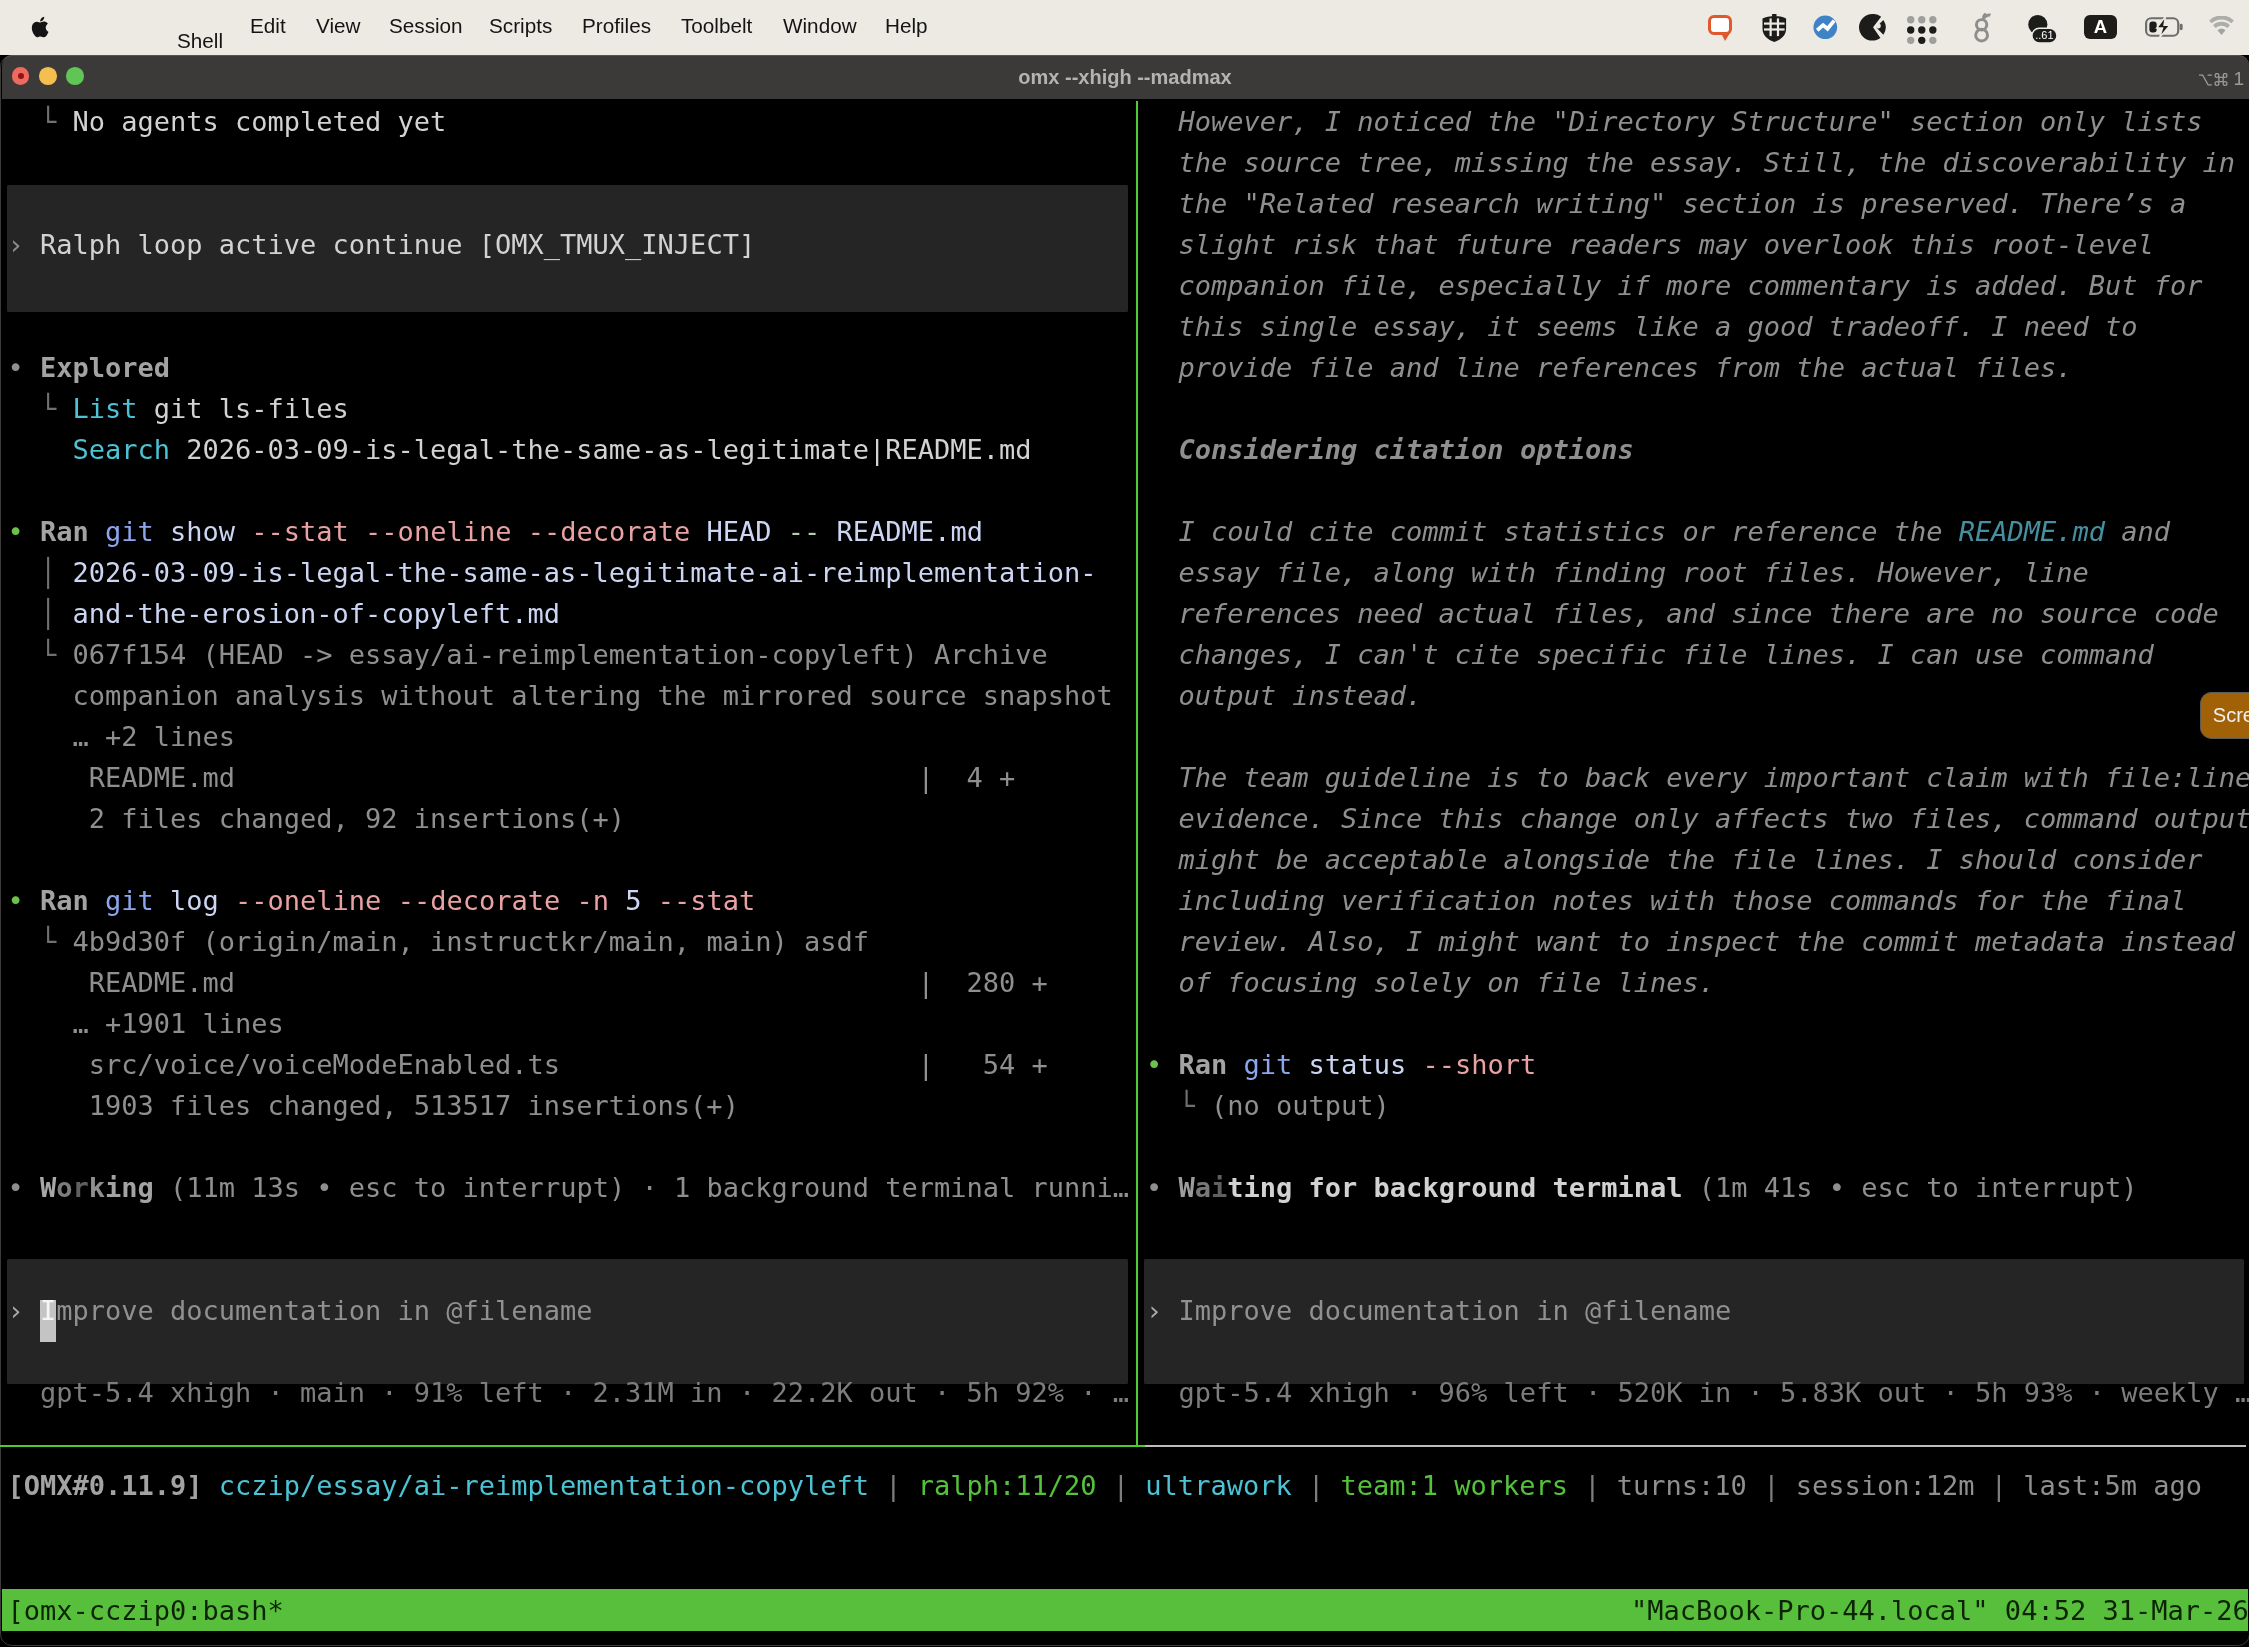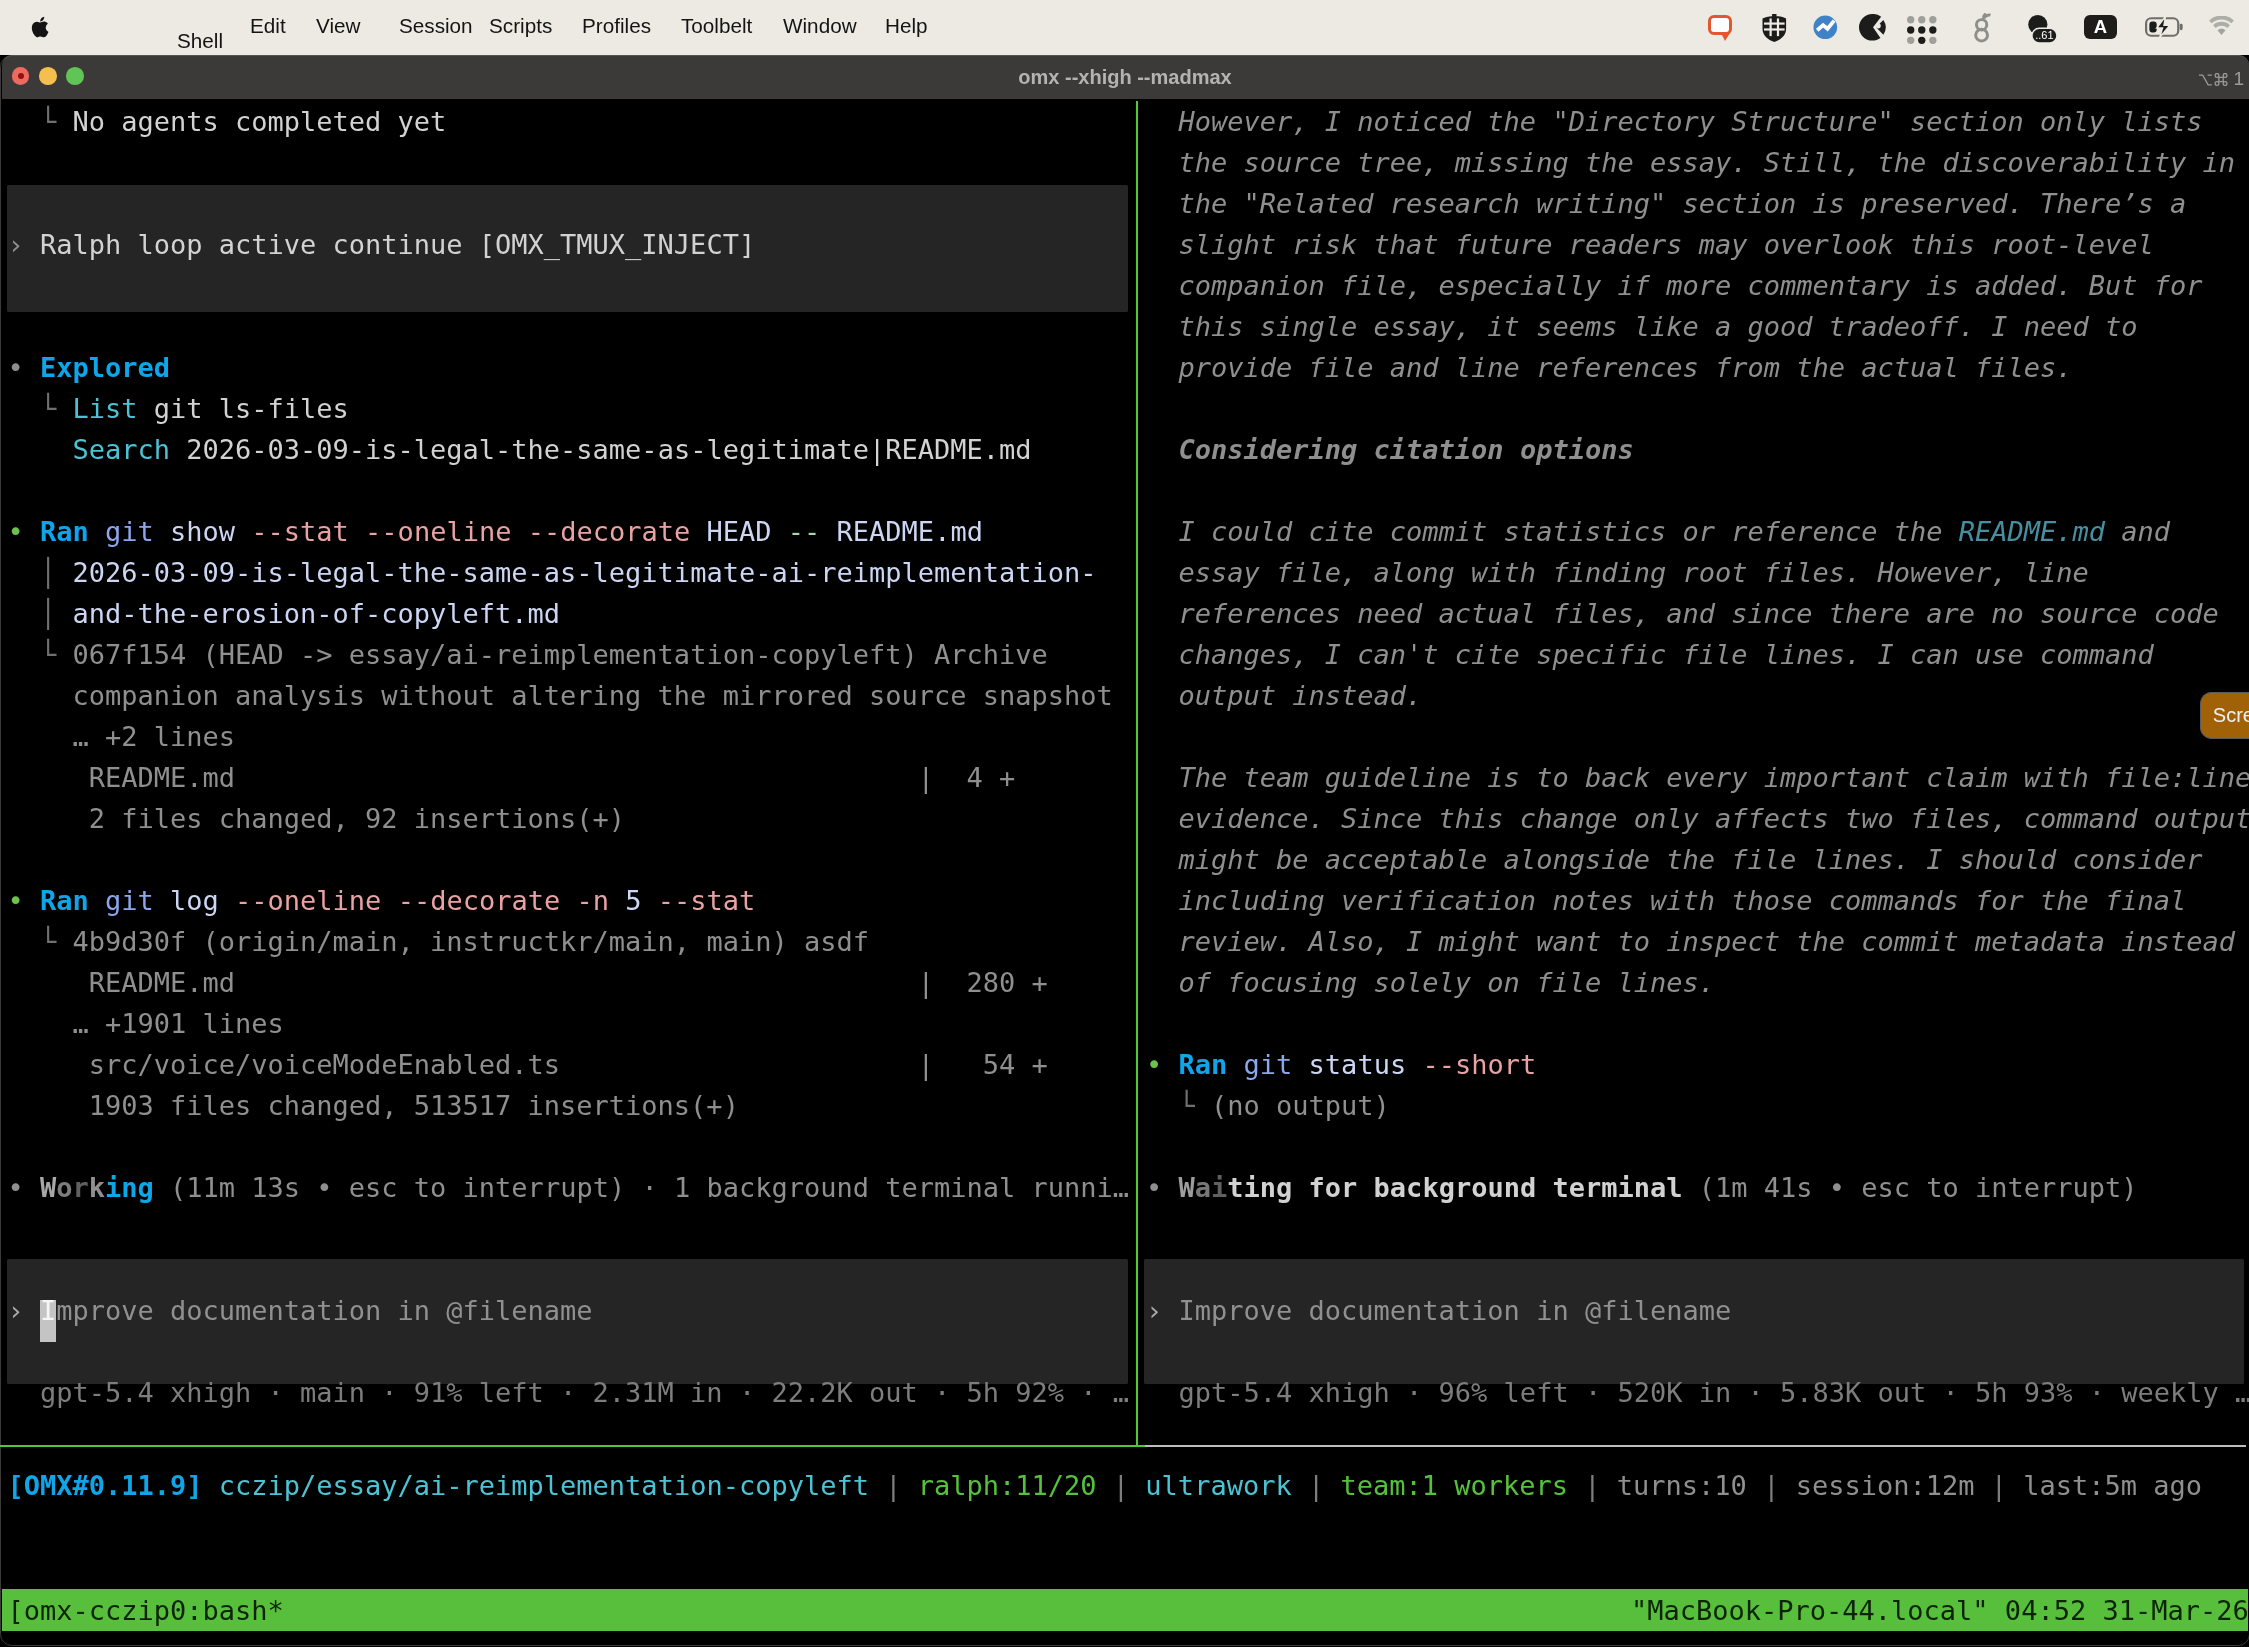--- a/index.html
+++ b/index.html
@@ -5,40 +5,40 @@
 #menubar{position:absolute;left:0;top:0;width:2250px;height:55px;background:#eceae3;font-family:"Liberation Sans",sans-serif;font-size:20.7px;color:#141414;}
 .mi{position:absolute;top:14px;}
 #win{position:absolute;left:0px;top:55px;width:2250px;height:1591px;box-sizing:border-box;background:#000;border:1.5px solid #3c3b39;border-radius:11.8px;}
 #titlebar{position:absolute;left:1.5px;top:55px;width:2247px;height:44px;background:#3b3a38;border-radius:10.3px 10.3px 0 0;border-top:1.5px solid #545452;box-sizing:border-box;}
 .tl{position:absolute;top:67px;width:17.7px;height:17.7px;border-radius:50%;}
 #wtitle{position:absolute;top:66px;left:0;width:2250px;text-align:center;font-family:"Liberation Sans",sans-serif;font-weight:bold;font-size:20px;color:#b5b3b0;}
 #wshort{position:absolute;top:68px;right:5.9px;font-family:"Liberation Sans",sans-serif;font-size:19px;color:#9c9a97;}
 pre{margin:0;position:absolute;font-size:27px;line-height:41px;white-space:pre;color:#8f8f8f;}
 b{font-weight:bold;}
 .box{position:absolute;background:#252525;border-radius:1.5px;}
-.wh{color:#0ea5e9}.lt{color:#d2d2d2}.gy{color:#8f8f8f}.dgy{color:#7d7d7d}
+.wh{color:#a3a3a3}.lt{color:#d2d2d2}.gy{color:#8f8f8f}.dgy{color:#7d7d7d}
 .bl{color:#8ca6ee}.pk{color:#e9a2a4}.ar{color:#ccd5f2}.gn{color:#6cc24a}
 .cy{color:#4cc3d4}.tl2{color:#478fa0}.grn2{color:#55c23b}
 .tr{color:#707070}.mg{color:#a9d4b0}.it{font-style:italic;color:#8f8f8f}
 #vline{position:absolute;left:1136px;top:101px;width:2.2px;height:1346px;background:#4ecb34;}
 #hlineL{position:absolute;left:0px;top:1445px;width:1145px;height:2.2px;background:#4ecb34;}
 #hlineR{position:absolute;left:1145px;top:1445px;width:1101px;height:2.2px;background:#bdbdbd;}
 #tmuxbar{position:absolute;left:2.2px;top:1589px;width:2246px;height:42px;background:#57bf3b;}
 #cursor{position:absolute;left:40px;top:1300px;width:16px;height:42px;background:#c4c4c4;}
 .scre{position:absolute;left:2188px;top:692px;width:62px;height:47px;background:#a16207;border:1.5px solid #5c5c5c;border-right:none;border-radius:11.8px 0 0 11.8px;color:#f0f0f0;font-family:"Liberation Sans",sans-serif;font-size:20px;line-height:44px;padding-left:11.8px;box-sizing:border-box;margin-left:12px;}
 </style></head><body>
 <div id="menubar">
 <svg class="mi" style="left:29.5px;top:14.8px;" width="19" height="23.6" viewBox="0 0 26 32">
       <path fill="#141414" d="M21.5 17.1c0-3.6 2.9-5.3 3-5.4-1.6-2.4-4.2-2.7-5.1-2.8-2.2-.2-4.2 1.3-5.3 1.3-1.1 0-2.8-1.3-4.6-1.2-2.4 0-4.6 1.4-5.8 3.5-2.5 4.3-.6 10.7 1.8 14.2 1.2 1.7 2.6 3.6 4.4 3.6 1.8-.1 2.5-1.1 4.6-1.1 2.1 0 2.8 1.1 4.6 1.1 1.9 0 3.1-1.7 4.3-3.4 1.3-2 1.9-3.9 1.9-4-.1 0-3.7-1.4-3.8-5.8zM18 6.6c1-1.2 1.6-2.8 1.5-4.4-1.4.1-3 .9-4 2.1-.9 1-1.7 2.7-1.5 4.3 1.5.1 3.1-.8 4-2z"></path>
     </svg>
 <div class="mi" style="left:78px;font-weight:bold;margin-top:48px;">iTerm2</div>
 <div class="mi" style="left:177px;margin-top:15px;">Shell</div>
 <div class="mi" style="left:250px;">Edit</div>
 <div class="mi" style="left:316px;">View</div>
-<div class="mi" style="left:399px;">Session</div>
+<div class="mi" style="left:389px;">Session</div>
 <div class="mi" style="left:489px;">Scripts</div>
 <div class="mi" style="left:582px;">Profiles</div>
 <div class="mi" style="left:681px;">Toolbelt</div>
 <div class="mi" style="left:783px;">Window</div>
 <div class="mi" style="left:885px;">Help</div>
 <div style="position:absolute;left:1708px;top:14.8px;width:23.6px;height:20.7px;border:3.7px solid #e0592c;border-radius:5.9px;background:#fff;box-sizing:border-box;"></div>
 <div style="position:absolute;left:1721px;top:33px;width:0;height:0;border-left:4.4px solid transparent;border-right:5.9px solid transparent;border-top:8px solid #e0592c;"></div>
 <svg class="mi" style="left:1761px;top:14px;" width="26.6" height="28" viewBox="0 0 36 38">
       <path fill="#1c1c1a" d="M15 0h6v3c5 0 10 1.5 13 3v14c0 9-7 15-16 18C9 35 2 29 2 20V6c3-1.5 8-3 13-3z"></path>
       <g stroke="#eceae3" stroke-width="3">

